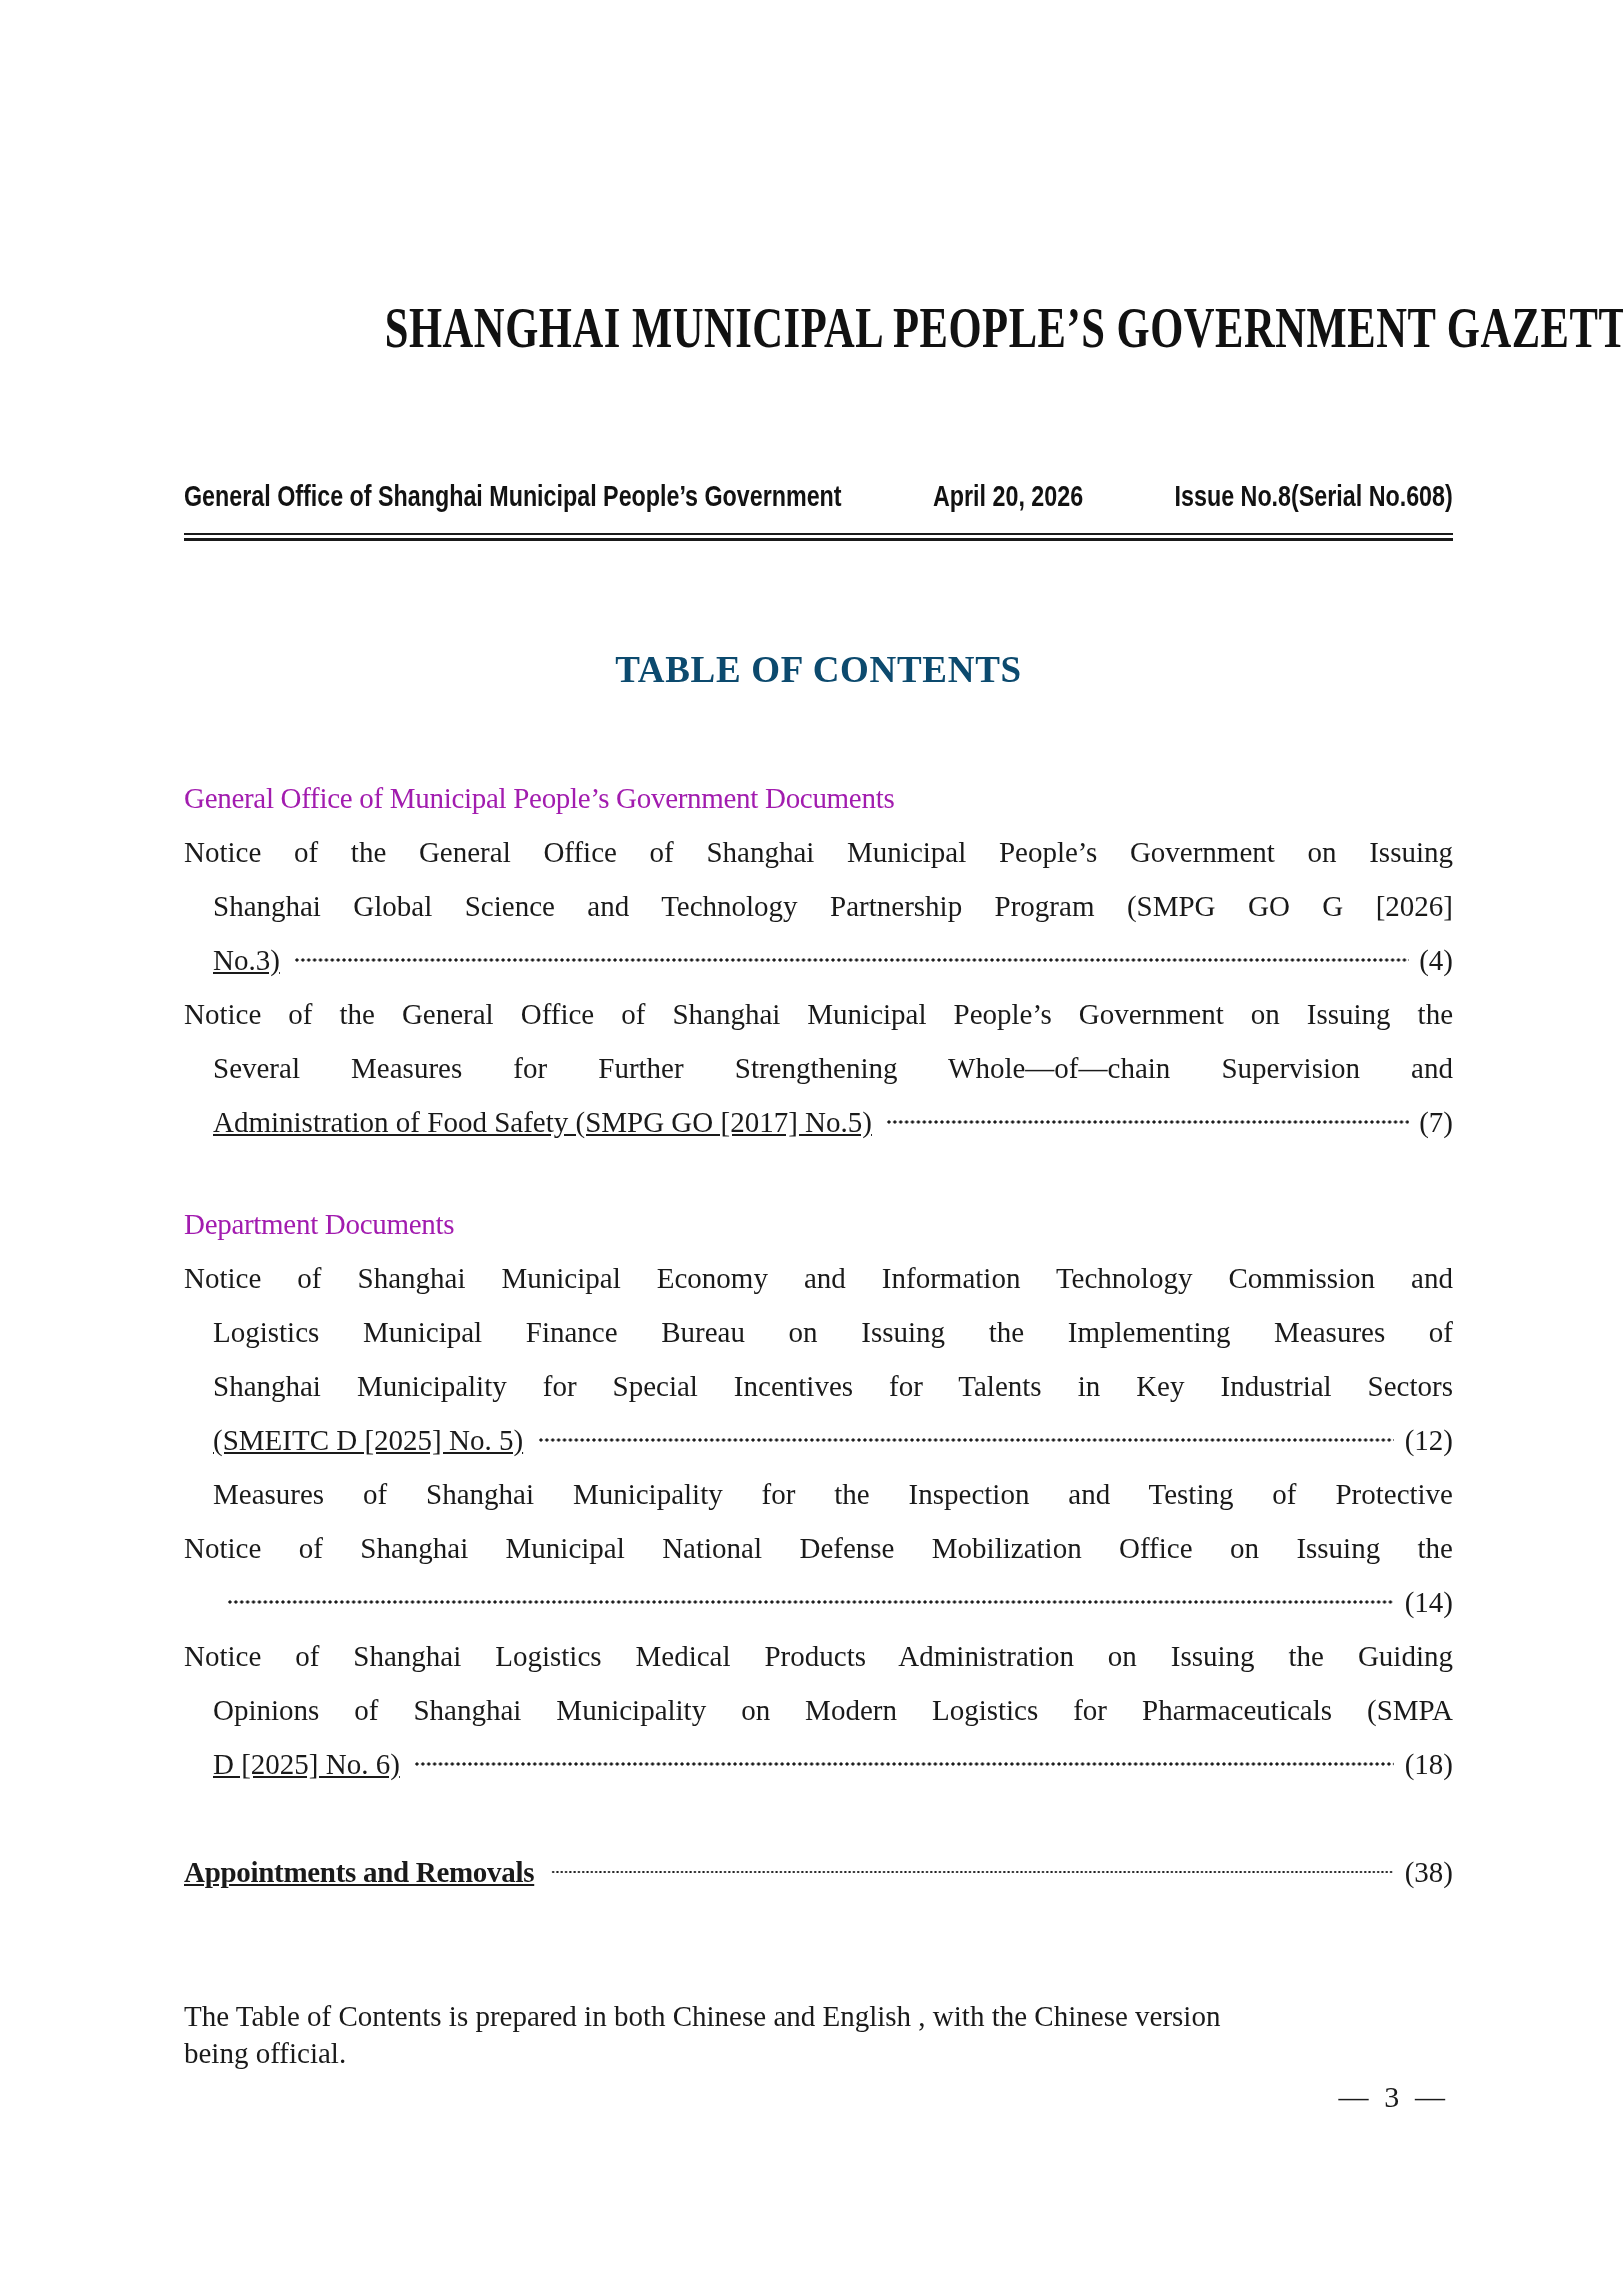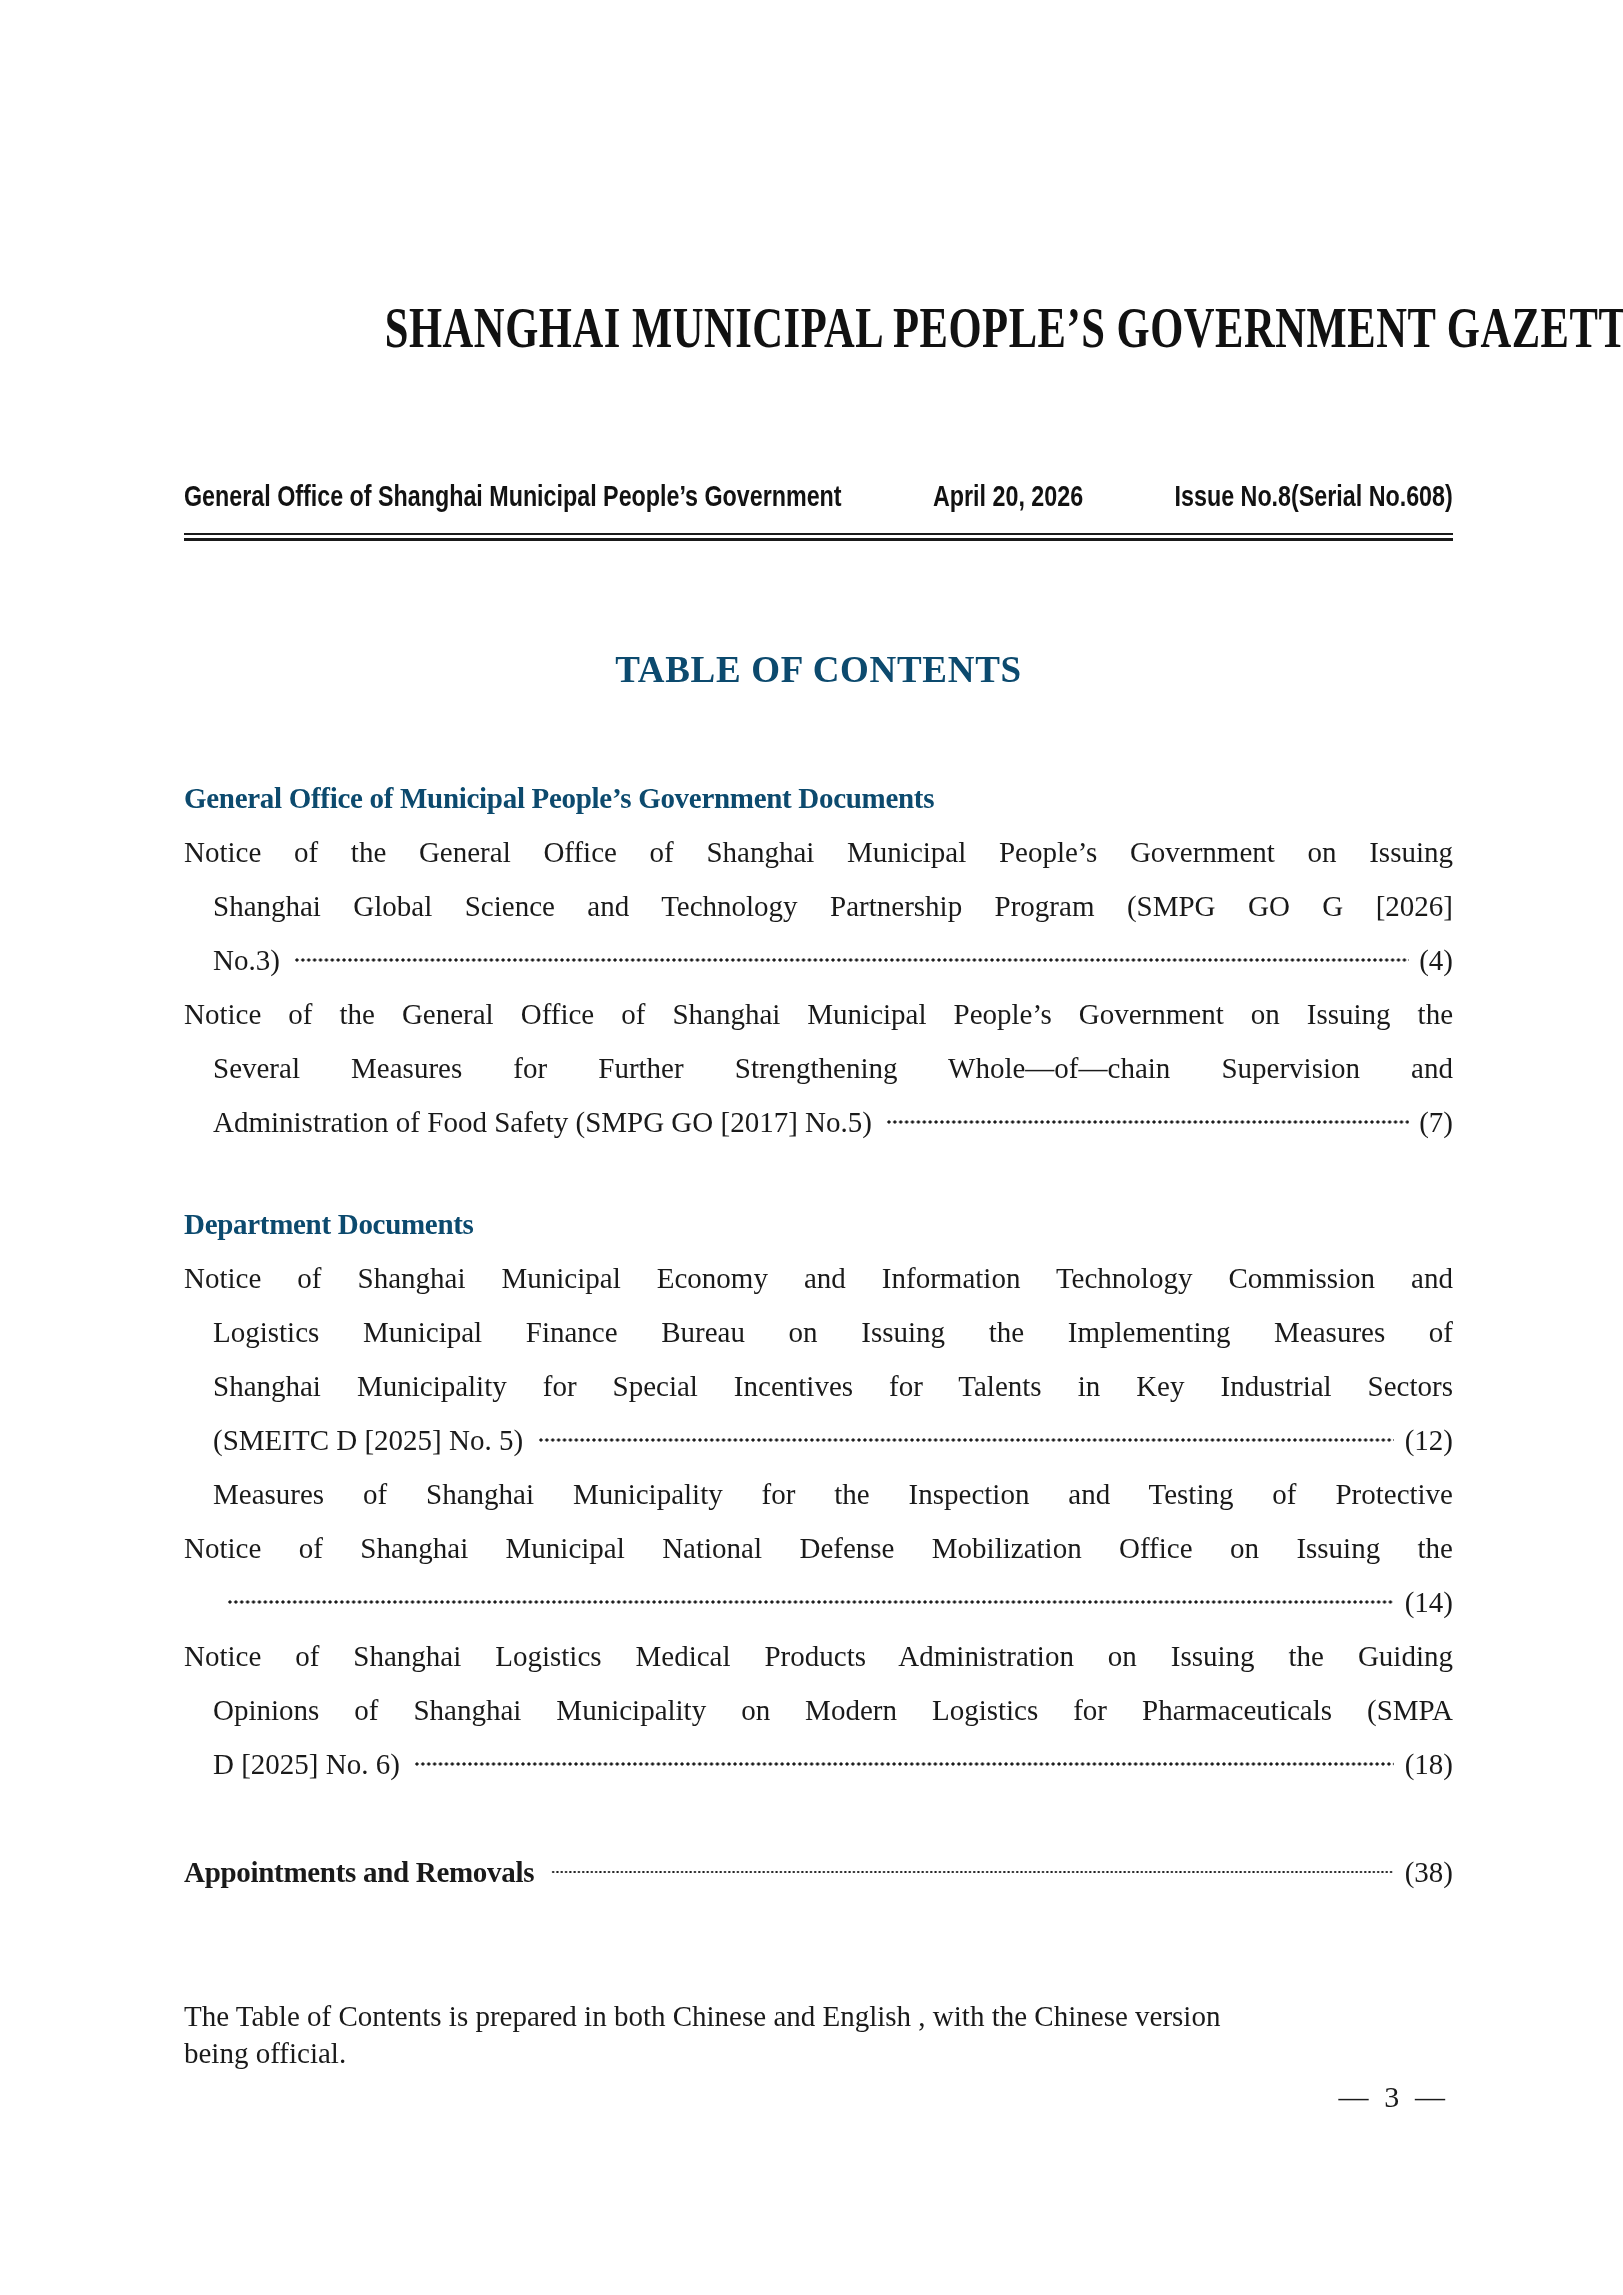--- a/index.html
+++ b/index.html
@@ -44,28 +44,28 @@
 
   
   .toc-title{
     margin-top:109px;
     text-align:center;
     font:bold 37px/39px "Liberation Serif",serif;
     letter-spacing:0.7px;
     color:#0c4a6e;
   }
   .toc-body{font:29px/54px "Liberation Serif",serif;}
-  .sec-heading{font-weight:bold;letter-spacing:-0.3px;color:#0c4a6e;}
+  .sec-heading{font-weight:normal;letter-spacing:-0.3px;color:#a21caf;}
   .sec-heading.first{margin-top:82px;}
   .sec-heading.later{margin-top:48px;}
   .j{text-align:justify;text-align-last:justify;}
   .ind{padding-left:29px;}
 
   .dotline{display:flex;}
-  .dl-text{flex:0 0 auto;}
+  .dl-text{flex:0 0 auto;text-decoration:underline;}
   .leader{
     flex:1 1 auto;
     margin:0 10.5px 0 14.4px;
     background-image:radial-gradient(circle,#1a1a1a 1.4px,rgba(0,0,0,0) 1.8px);
     background-size:5.9px 100%;
     background-repeat:repeat-x;
     background-position:0 52%;
   }
   .leader.fine{
     background-image:radial-gradient(circle,#1a1a1a 0.9px,rgba(0,0,0,0) 1.2px);

